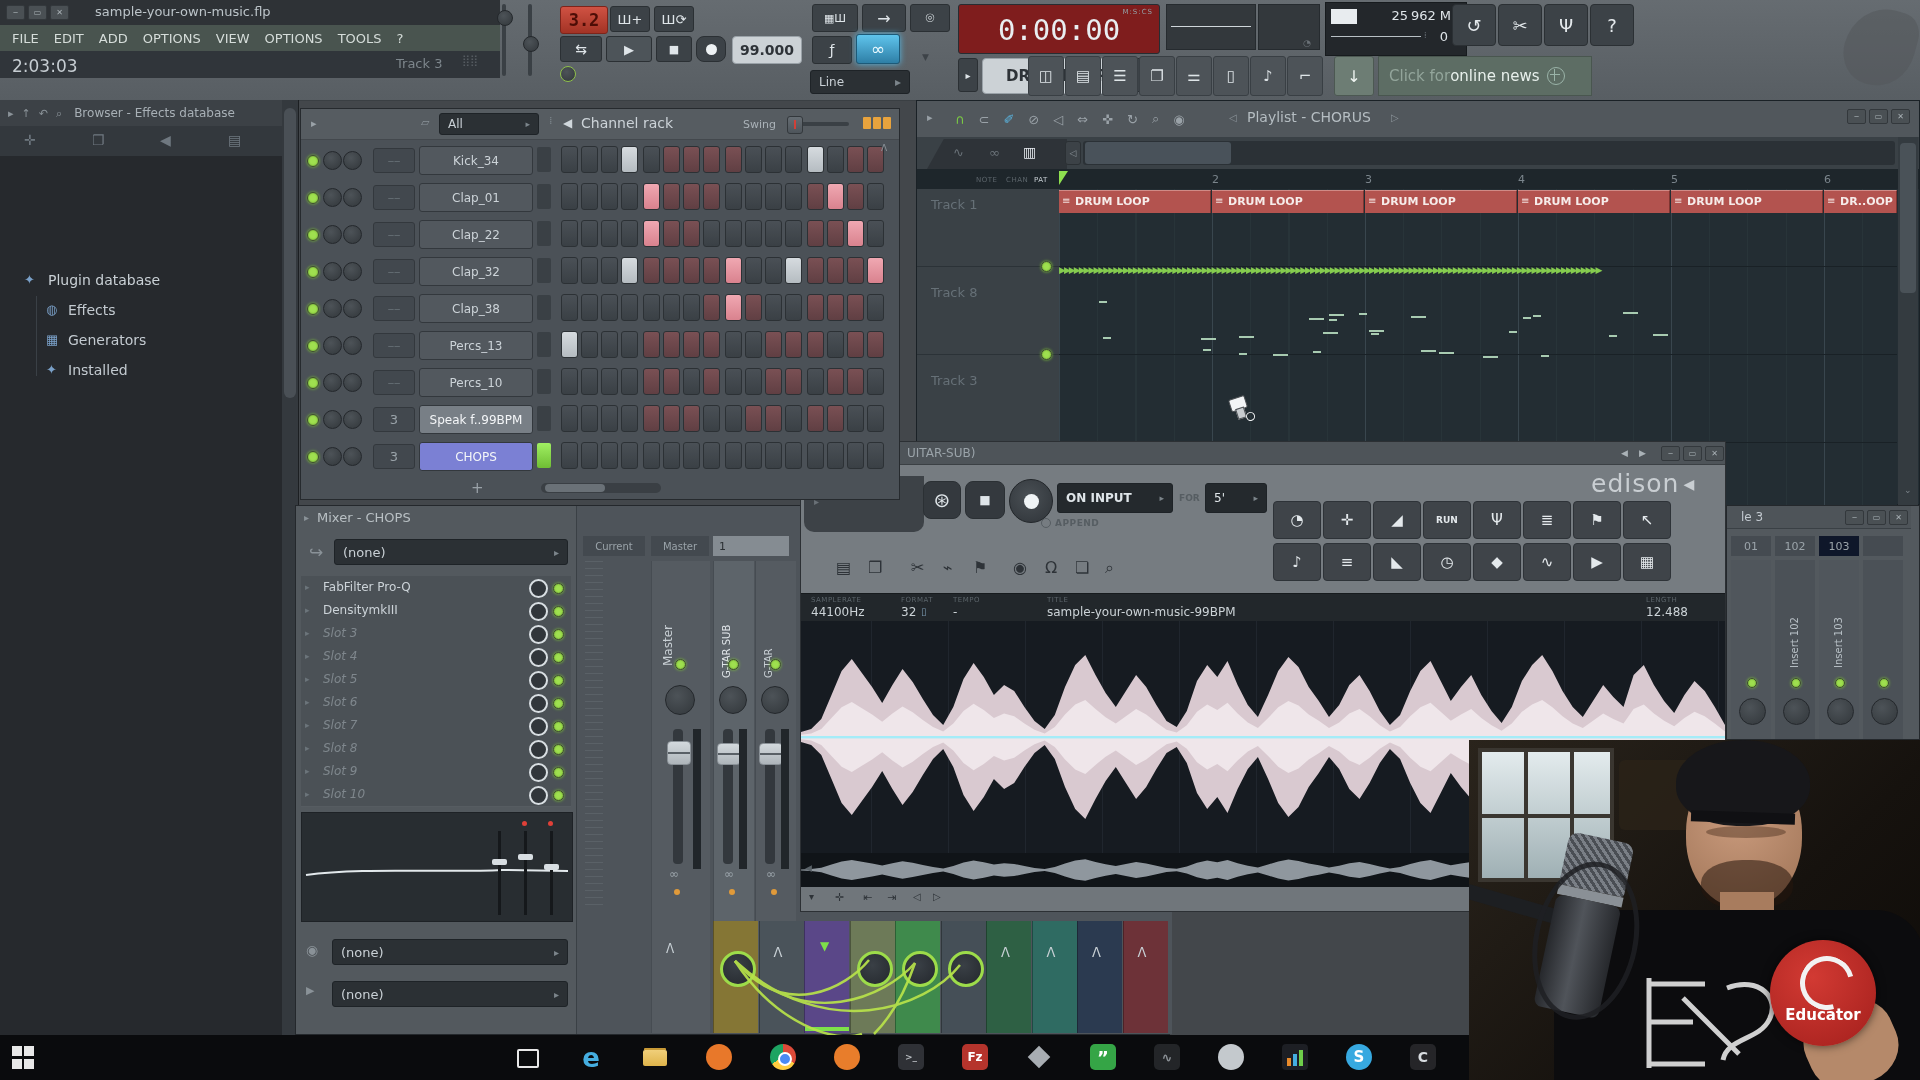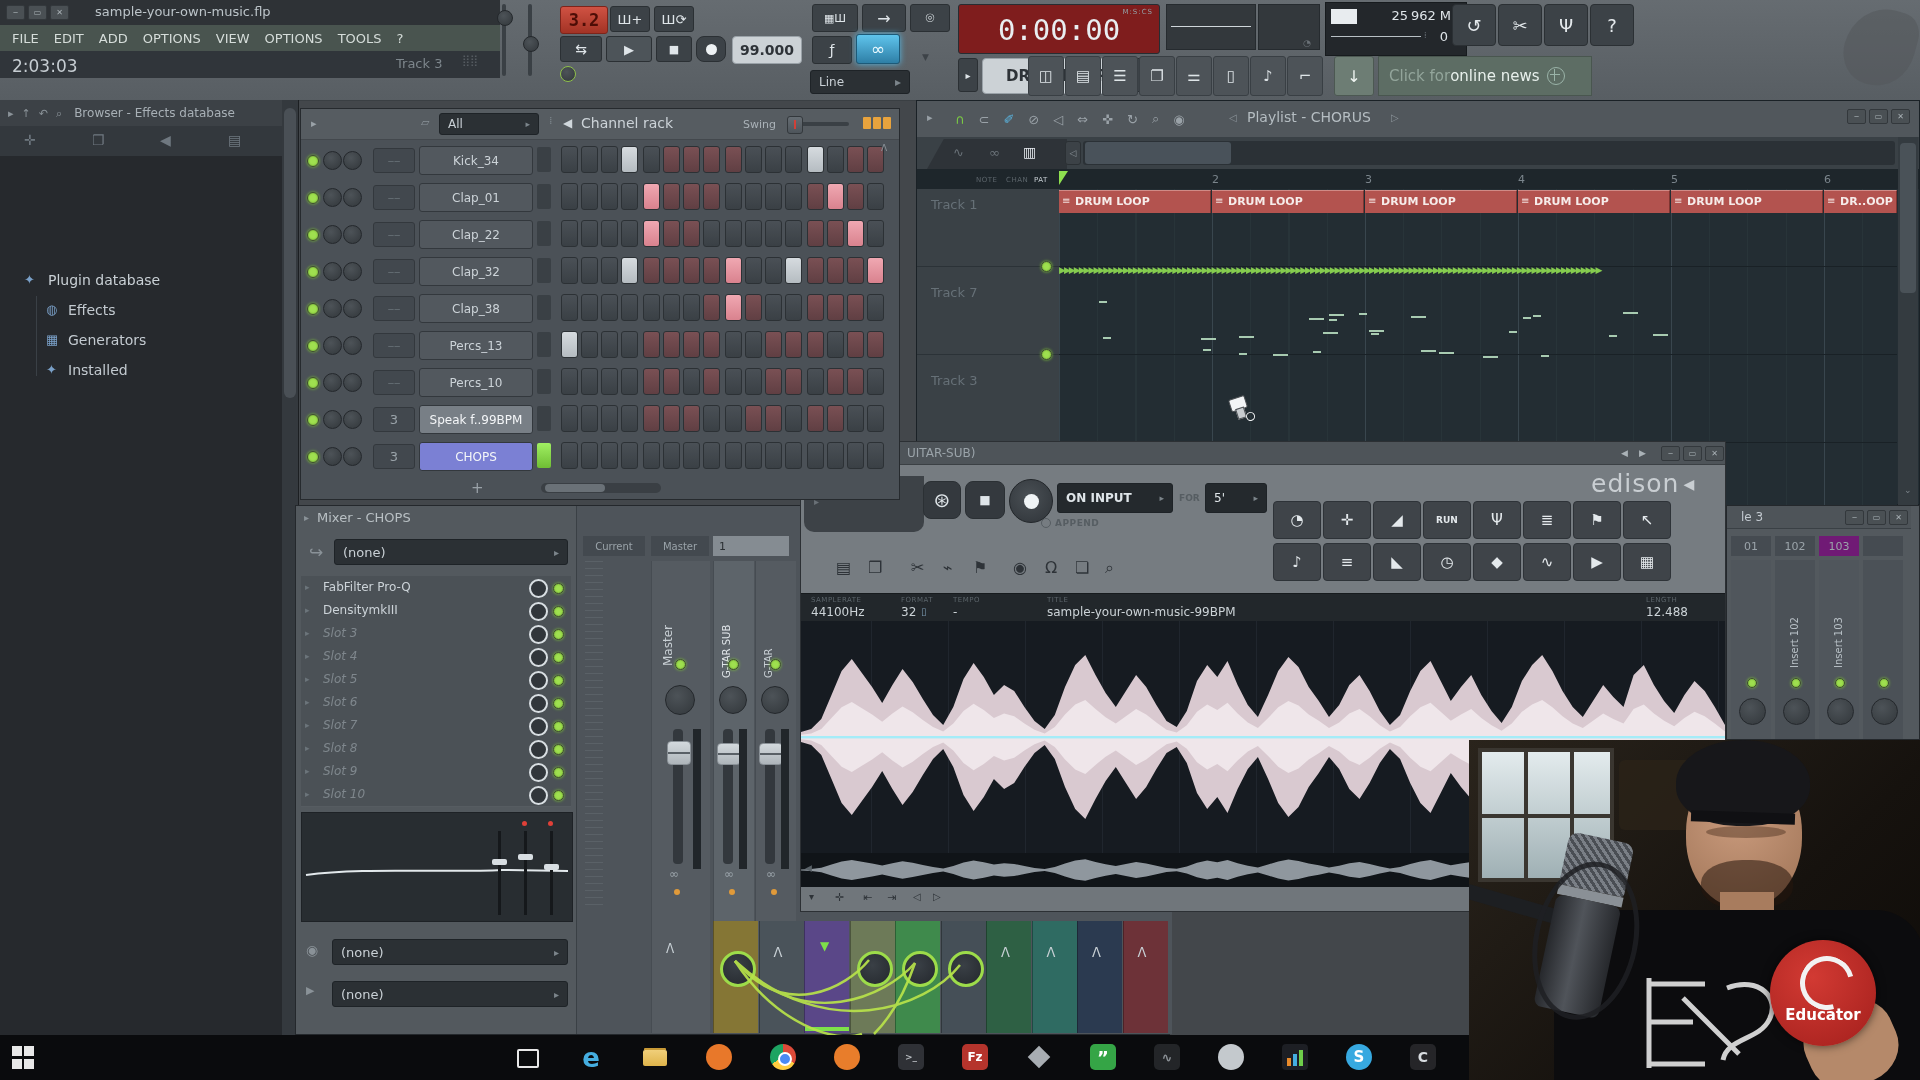--- a/index.html
+++ b/index.html
@@ -222,21 +222,21 @@
       <div id="bar-numbers">
           <span style="position: absolute; left: 295px; top: 4px; font-size: 11px; color: rgb(123, 133, 140);">2</span>
           <span style="position: absolute; left: 448px; top: 4px; font-size: 11px; color: rgb(123, 133, 140);">3</span>
           <span style="position: absolute; left: 601px; top: 4px; font-size: 11px; color: rgb(123, 133, 140);">4</span>
           <span style="position: absolute; left: 754px; top: 4px; font-size: 11px; color: rgb(123, 133, 140);">5</span>
           <span style="position: absolute; left: 907px; top: 4px; font-size: 11px; color: rgb(123, 133, 140);">6</span>
         </div>
     </div>
     <div class="abs" style="left:0;top:88px;width:142px;height:317px;background:#3a4146;">
       <span class="abs" style="left:14px;top:8px;font-size:13px;color:#667077;">Track 1</span>
-      <span class="abs" style="left:14px;top:96px;font-size:13px;color:#667077;">Track 7</span>
+      <span class="abs" style="left:14px;top:96px;font-size:13px;color:#667077;">Track 8</span>
       <span class="abs" style="left:14px;top:184px;font-size:13px;color:#667077;">Track 3</span>
       <div class="abs" style="left:0;top:77px;width:142px;height:1px;background:#2b3237;"></div>
       <div class="abs" style="left:0;top:165px;width:142px;height:1px;background:#2b3237;"></div>
       <div class="abs" style="left:0;top:253px;width:142px;height:1px;background:#2b3237;"></div>
       <div class="abs led" style="left:124px;top:72px;width:9px;height:9px;"></div>
       <div class="abs led" style="left:124px;top:160px;width:9px;height:9px;"></div>
     </div>
     <div id="pl-grid" class="abs" style="left:142px;top:88px;width:838px;height:317px;background-color:#232d33;
                 background-image:repeating-linear-gradient(90deg,#39464e 0 1px,transparent 1px 153px),repeating-linear-gradient(90deg,#283439 0 1px,transparent 1px 38.25px);">
       <div class="abs" style="left:0;top:77px;width:838px;height:1px;background:#192126;"></div>
@@ -500,21 +500,21 @@
         <div style="position: absolute; left: 4px; top: 54px; width: 40px; height: 179px; background: rgb(80, 86, 92);">
           <div class="abs led" style="position: absolute; left: 16px; top: 118px; width: 8px; height: 8px;"></div>
           <div class="abs knob" style="position: absolute; left: 8px; top: 138px; width: 25px; height: 25px;"></div>
         </div>
         <div style="position: absolute; left: 48px; top: 30px; width: 40px; height: 20px; background: rgb(69, 75, 81); font-size: 11px; color: rgb(155, 164, 170); display: flex; align-items: center; justify-content: center; overflow: hidden;">102</div>
         <div style="position: absolute; left: 48px; top: 54px; width: 40px; height: 179px; background: rgb(75, 81, 87);">
           <span class="vtext" style="position: absolute; left: 14px; top: 8px; font-size: 10px; color: rgb(184, 192, 198); height: 100px;">Insert 102</span>
           <div class="abs led" style="position: absolute; left: 16px; top: 118px; width: 8px; height: 8px;"></div>
           <div class="abs knob" style="position: absolute; left: 8px; top: 138px; width: 25px; height: 25px;"></div>
         </div>
-        <div style="position: absolute; left: 92px; top: 30px; width: 40px; height: 20px; background: #701a75; font-size: 11px; color: rgb(155, 164, 170); display: flex; align-items: center; justify-content: center; overflow: hidden;">103</div>
+        <div style="position: absolute; left: 92px; top: 30px; width: 40px; height: 20px; background: #0f172a; font-size: 11px; color: rgb(155, 164, 170); display: flex; align-items: center; justify-content: center; overflow: hidden;">103</div>
         <div style="position: absolute; left: 92px; top: 54px; width: 40px; height: 179px; background: rgb(80, 86, 92);">
           <span class="vtext" style="position: absolute; left: 14px; top: 8px; font-size: 10px; color: rgb(184, 192, 198); height: 100px;">Insert 103</span>
           <div class="abs led" style="position: absolute; left: 16px; top: 118px; width: 8px; height: 8px;"></div>
           <div class="abs knob" style="position: absolute; left: 8px; top: 138px; width: 25px; height: 25px;"></div>
         </div>
         <div style="position: absolute; left: 136px; top: 30px; width: 40px; height: 20px; background: rgb(69, 75, 81); font-size: 11px; color: rgb(155, 164, 170); display: flex; align-items: center; justify-content: center; overflow: hidden;"></div>
         <div style="position: absolute; left: 136px; top: 54px; width: 40px; height: 179px; background: rgb(75, 81, 87);">
           <div class="abs led" style="position: absolute; left: 16px; top: 118px; width: 8px; height: 8px;"></div>
           <div class="abs knob" style="position: absolute; left: 8px; top: 138px; width: 25px; height: 25px;"></div>
         </div>

